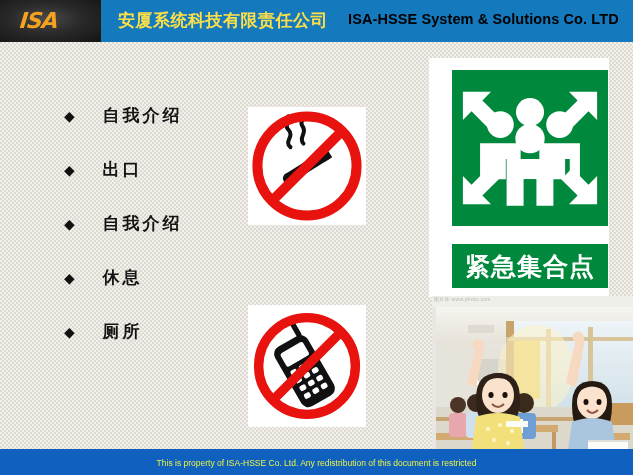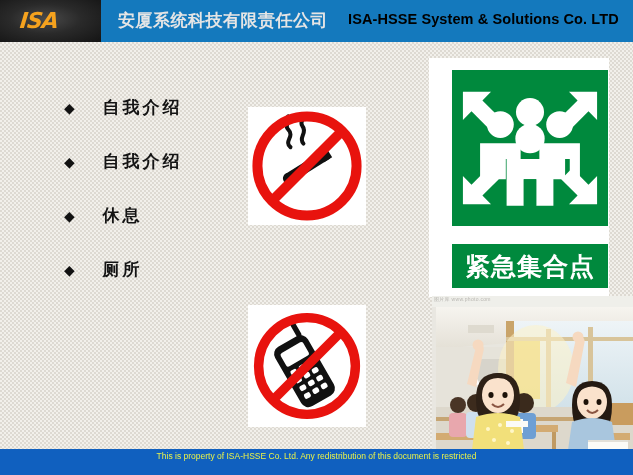--- a/index.html
+++ b/index.html
@@ -54,42 +54,42 @@
     width: 532px;
     height: 42px;
     background: #1479bd;
   }
   #title-cn {
     position: absolute;
     left: 17px;
     top: 9px;
     font-size: 17px;
     font-weight: bold;
-    color: #e5e5e5;
+    color: #fde047;
     font-family: "DejaVu Sans", sans-serif;
     letter-spacing: 0.5px;
     white-space: nowrap;
   }
   #title-en {
     position: absolute;
     left: 247px;
     top: 11px;
     font-size: 14.5px;
     font-weight: bold;
     color: #000000;
     font-family: "Liberation Sans", sans-serif;
     letter-spacing: 0.1px;
     white-space: nowrap;
   }
 
   
   #bullets {
     position: absolute;
     left: 64px;
-    top: 96px;
+    top: 104px;
     width: 190px;
   }
   .bullet-row {
     position: relative;
     height: 54px;
     white-space: nowrap;
   }
   .bullet-mark {
     display: inline-block;
     width: 22px;
@@ -195,21 +195,21 @@
 
   
   #footer {
     position: absolute;
     left: 0;
     top: 449px;
     width: 633px;
     height: 26px;
     background: #1060bf;
     text-align: center;
-    padding-top: 1px;
+    padding-top: 8px;
     box-sizing: border-box;
   }
   .footer-line {
     color: #e9f24a;
     font-size: 8.5px;
     font-family: "Liberation Sans", sans-serif;
     line-height: 12px;
     white-space: nowrap;
   }
 </style>
@@ -225,20 +225,24 @@
     <div id="title-bar">
       <div id="title-cn">安厦系统科技有限责任公司</div>
       <div id="title-en">ISA-HSSE  System &amp; Solutions Co. LTD</div>
     </div>
   </div>
 
   <div id="bullets">
     <div class="bullet-row">
       <span class="bullet-mark">◆</span>
       <span class="bullet-label">自我介绍</span>
+    </div>
+    <div class="bullet-row">
+      <span class="bullet-mark">◆</span>
+      <span class="bullet-label">出口</span>
     </div>
     <div class="bullet-row">
       <span class="bullet-mark">◆</span>
       <span class="bullet-label">自我介绍</span>
     </div>
     <div class="bullet-row">
       <span class="bullet-mark">◆</span>
       <span class="bullet-label">休息</span>
     </div>
     <div class="bullet-row">

